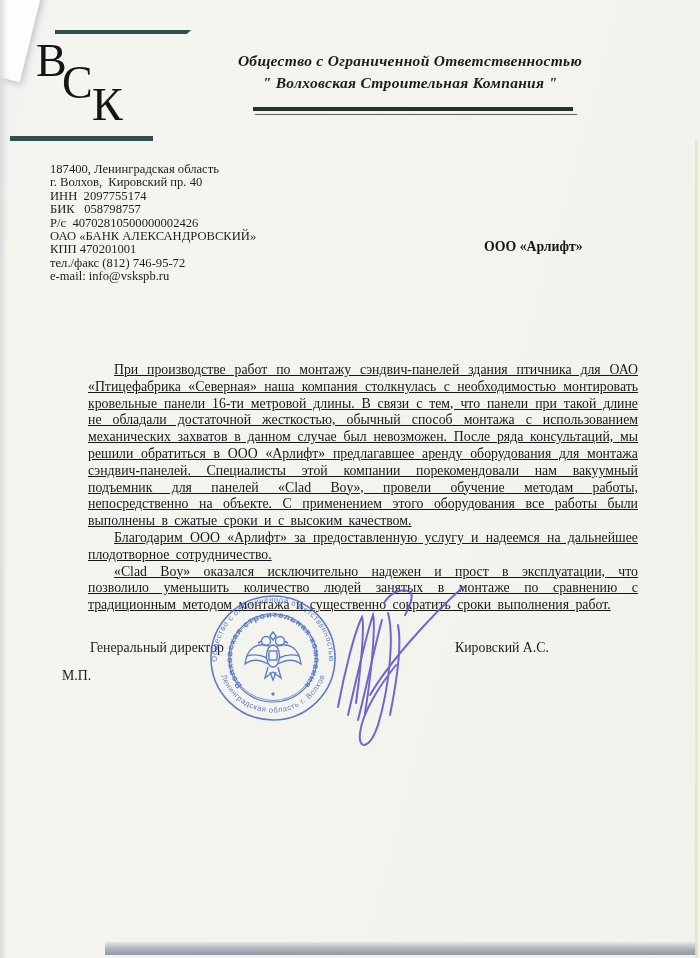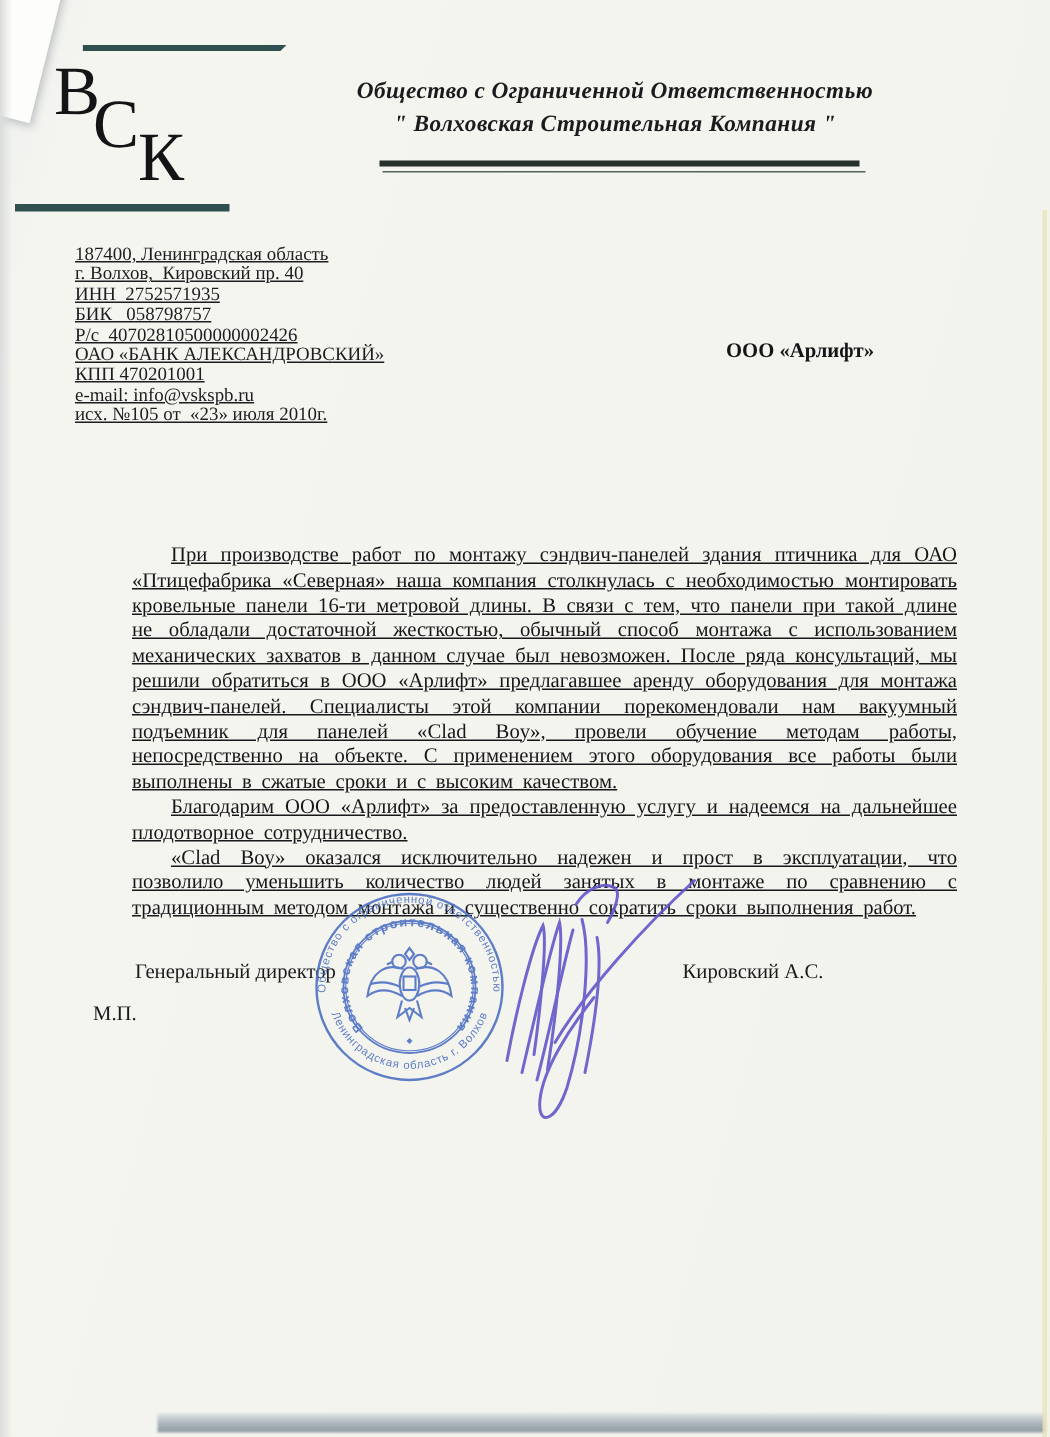--- a/index.html
+++ b/index.html
@@ -15,22 +15,22 @@
   .bar-bottom{left:10px;top:136px;width:143px;height:5px;}
   .logo-letter{position:absolute;color:#141416;font-family:"Liberation Serif",serif;
                font-size:46px;line-height:1;}
   .org-head{position:absolute;left:210px;top:50px;width:400px;text-align:center;
             font-weight:bold;font-style:italic;color:#1b1b1d;font-size:15.5px;line-height:22px;
             letter-spacing:.3px;}
   .rule-thick{position:absolute;left:253px;top:107px;width:320px;height:4px;background:#27312c;}
   .rule-thin{position:absolute;left:255px;top:114px;width:322px;height:1px;background:#55605c;}
   .sender{position:absolute;left:50px;top:163px;width:300px;color:#1d1d20;
           font-size:12.6px;line-height:13.4px;}
-  .sender div{white-space:pre;text-decoration:underline;}
-  .recipient{position:absolute;left:484px;top:226px;font-weight:bold;font-size:13.8px;color:#151517;}
+  .sender div{white-space:pre;}
+  .recipient{position:absolute;left:484px;top:239px;font-weight:bold;font-size:13.8px;color:#151517;}
   .body-text{position:absolute;left:88px;top:362px;width:550px;color:#17171a;
              font-size:13.8px;line-height:16.8px;text-align:justify;word-spacing:3px;}
   .body-text p{margin:0;text-indent:26px;text-decoration:underline;}
   .sig-title{position:absolute;left:90px;top:640px;font-size:13.8px;color:#1a1a1c;}
   .sig-name{position:absolute;left:455px;top:640px;font-size:13.8px;color:#1a1a1c;}
   .sig-mp{position:absolute;left:62px;top:668px;font-size:13.8px;color:#1a1a1c;}
   .stamp-wrap{position:absolute;left:195px;top:580px;width:156px;height:156px;opacity:.88;}
   .sign-wrap{position:absolute;left:310px;top:565px;width:180px;height:190px;}
   .stamp-text{font-family:"Liberation Sans",sans-serif;font-size:7.6px;letter-spacing:.6px;
               fill:#4a6dc2;}
@@ -60,27 +60,27 @@
   <div class="org-head">
     <div>Общество с Ограниченной Ответственностью</div>
     <div>" Волховская  Строительная  Компания "</div>
   </div>
   <div class="rule-thick"></div>
   <div class="rule-thin"></div>
 
   <div class="sender">
     <div>187400, Ленинградская область</div>
     <div>г. Волхов,  Кировский пр. 40</div>
-    <div>ИНН  2752571935</div>
+    <div>ИНН  2097755174</div>
     <div>БИК   058798757</div>
     <div>Р/с  40702810500000002426</div>
     <div>ОАО «БАНК АЛЕКСАНДРОВСКИЙ»</div>
     <div>КПП 470201001</div>
+    <div>тел./факс (812) 746-95-72</div>
     <div>e-mail: info@vskspb.ru</div>
-    <div>исх. №105 от  «23» июля 2010г.</div>
   </div>
 
   <div class="recipient">ООО «Арлифт»</div>
 
   <div class="body-text">
     <p>При производстве работ по монтажу сэндвич-панелей здания птичника для ОАО «Птицефабрика «Северная» наша компания столкнулась с необходимостью монтировать кровельные панели 16-ти метровой длины. В связи с тем, что панели при такой длине не обладали достаточной жесткостью, обычный способ монтажа с использованием механических захватов в данном случае был невозможен. После ряда консультаций, мы решили обратиться в ООО «Арлифт» предлагавшее аренду оборудования для монтажа сэндвич-панелей. Специалисты этой компании порекомендовали нам вакуумный подъемник для панелей «Clad Boy», провели обучение методам работы, непосредственно на объекте. С применением этого оборудования все работы были выполнены в сжатые сроки и с высоким качеством.</p>
     <p>Благодарим ООО «Арлифт» за предоставленную услугу и надеемся на дальнейшее плодотворное сотрудничество.</p>
     <p>«Clad Boy» оказался исключительно надежен и прост в эксплуатации, что позволило уменьшить количество людей занятых в монтаже по сравнению с традиционным методом монтажа и существенно сократить сроки выполнения работ.</p>
   </div>
 

